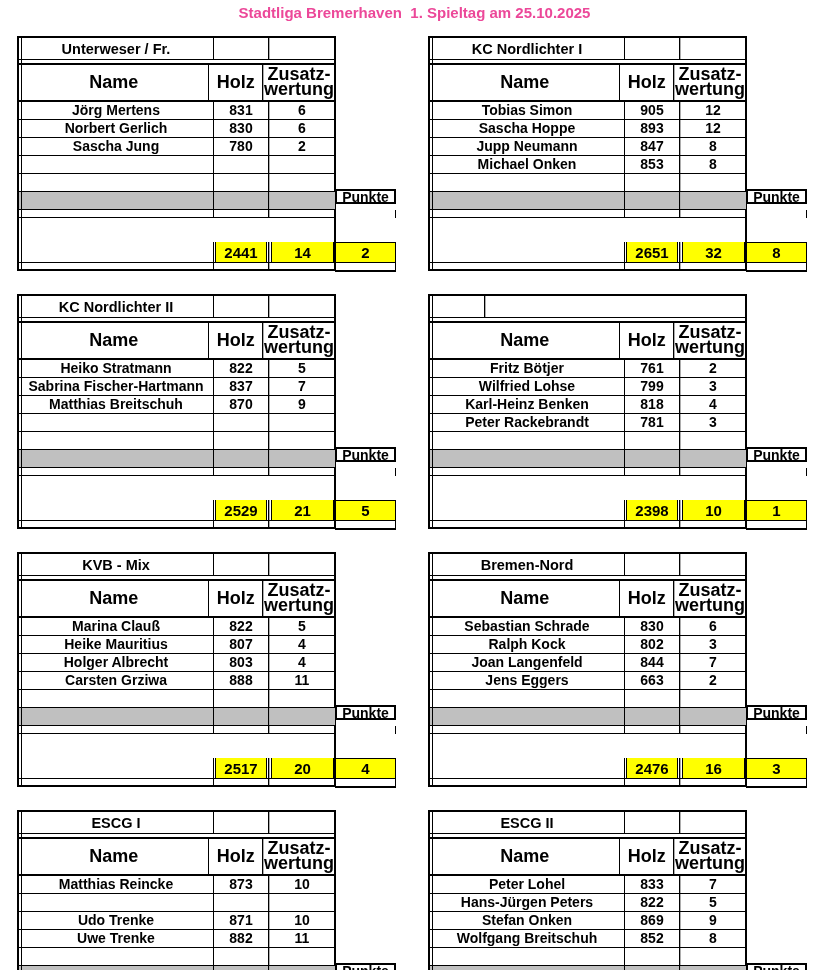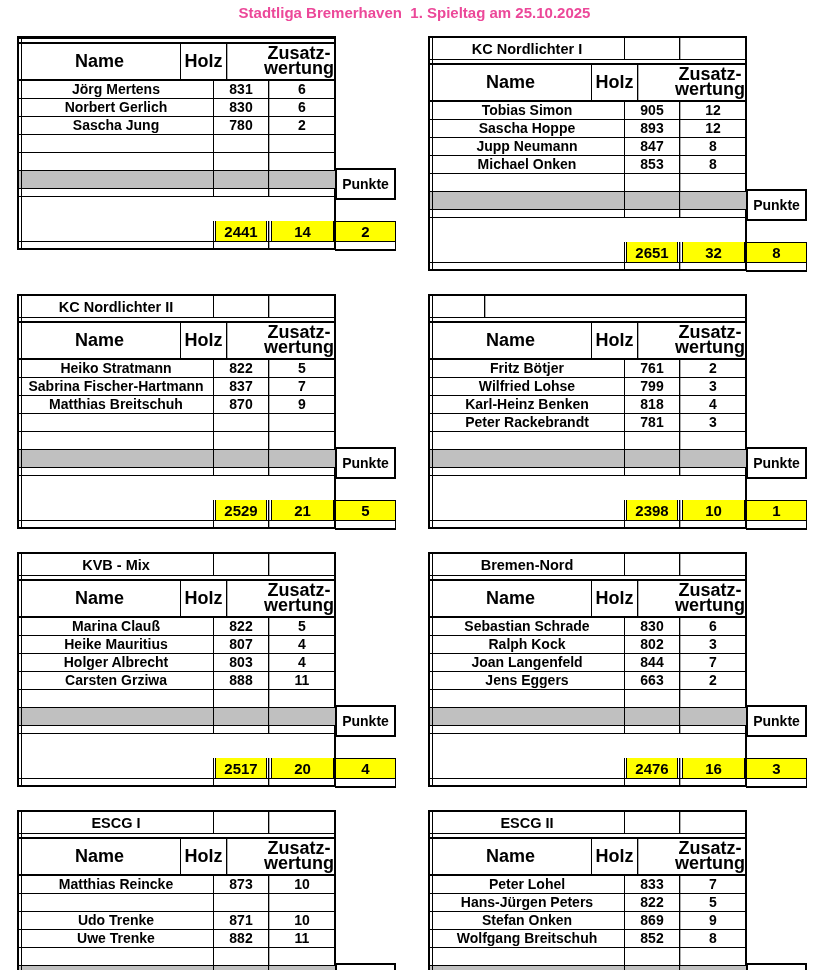--- a/index.html
+++ b/index.html
@@ -27,37 +27,37 @@
     white-space:nowrap; overflow:visible;
   }
   .c-name  { width:195px; border-right:1.5px solid #000; }
   .c-holz  { width:55px;  border-right:1.5px solid #000; }
   .c-zusatz{ flex:1; border-left:1.2px solid #ADADAD; }
 
   .team-row   { height:21px; font-size:14.5px; }
   .double-rule{ height:5.5px; box-sizing:border-box;
                 border-top:1.5px solid #000; border-bottom:2px solid #000; background:#fff; }
   .header-row { height:37px; border-bottom:2px solid #000; font-size:18px; }
-  .zhdr { flex-direction:column; justify-content:center; line-height:15px;padding-left:36px; }
+  .zhdr { flex-direction:column; justify-content:center; line-height:15px; }
   .data-row   { height:18px; border-bottom:1.5px solid #000; font-size:14px; }
   .gray-row   { height:18.5px; border-bottom:1.5px solid #000; }
   .gray-row .cell { background:#C0C0C0; }
   .thin-row   { height:8px; border-bottom:1.5px solid #000; }
   .total-row  { height:21px; border-bottom:1.5px solid #000; font-size:15px;margin-top:24px; }
   .bottom-thin{ height:6px; }
 
   .total-row .c-holz, .total-row .c-zusatz { padding:0 1px; }
   .ycell {
     box-sizing:border-box; width:100%; height:100%;
     background:#FFFF00; border-left:1.5px solid #000; border-right:1.5px solid #000;
     display:flex; align-items:center; justify-content:center;
   }
 
   .punkte-hd {
-    box-sizing:border-box; width:61px; margin-right:-62px; margin-top:-2.5px; height:32px;
+    box-sizing:border-box; width:61px; margin-right:-62px; margin-top:-2.5px; height:15px;
     background:#fff; border:2px solid #000;
     display:flex; align-items:center; justify-content:center;
     font-size:14px; position:relative; z-index:2;
   }
   .punkte-thin {
     box-sizing:border-box; width:61px; margin-right:-62px; height:8px;
     background:#fff; border-left:1.5px solid #000; border-right:1.5px solid #000;
   }
   .punkte-tot {
     box-sizing:border-box; width:61px; margin-right:-62px; height:21px;
@@ -74,20 +74,25 @@
 </head>
 <body>
 
 <div class="page">
   <div class="title">Stadtliga Bremerhaven  1. Spieltag am 25.10.2025</div>
   <div class="grid" id="grid">
   <div class="team-table">
     <div class="main">
       <div class="inner-line"></div>
 
+      <div class="row team-row">
+        <div class="cell c-name">Unterweser / Fr.</div>
+        <div class="cell c-holz"></div>
+        <div class="cell c-zusatz"></div>
+      </div>
 
       <div class="double-rule"></div>
 
       <div class="row header-row">
         <div class="cell c-name">Name</div>
         <div class="cell c-holz">Holz</div>
         <div class="cell c-zusatz zhdr">
           <span>Zusatz-</span>
           <span>wertung</span>
         </div>

